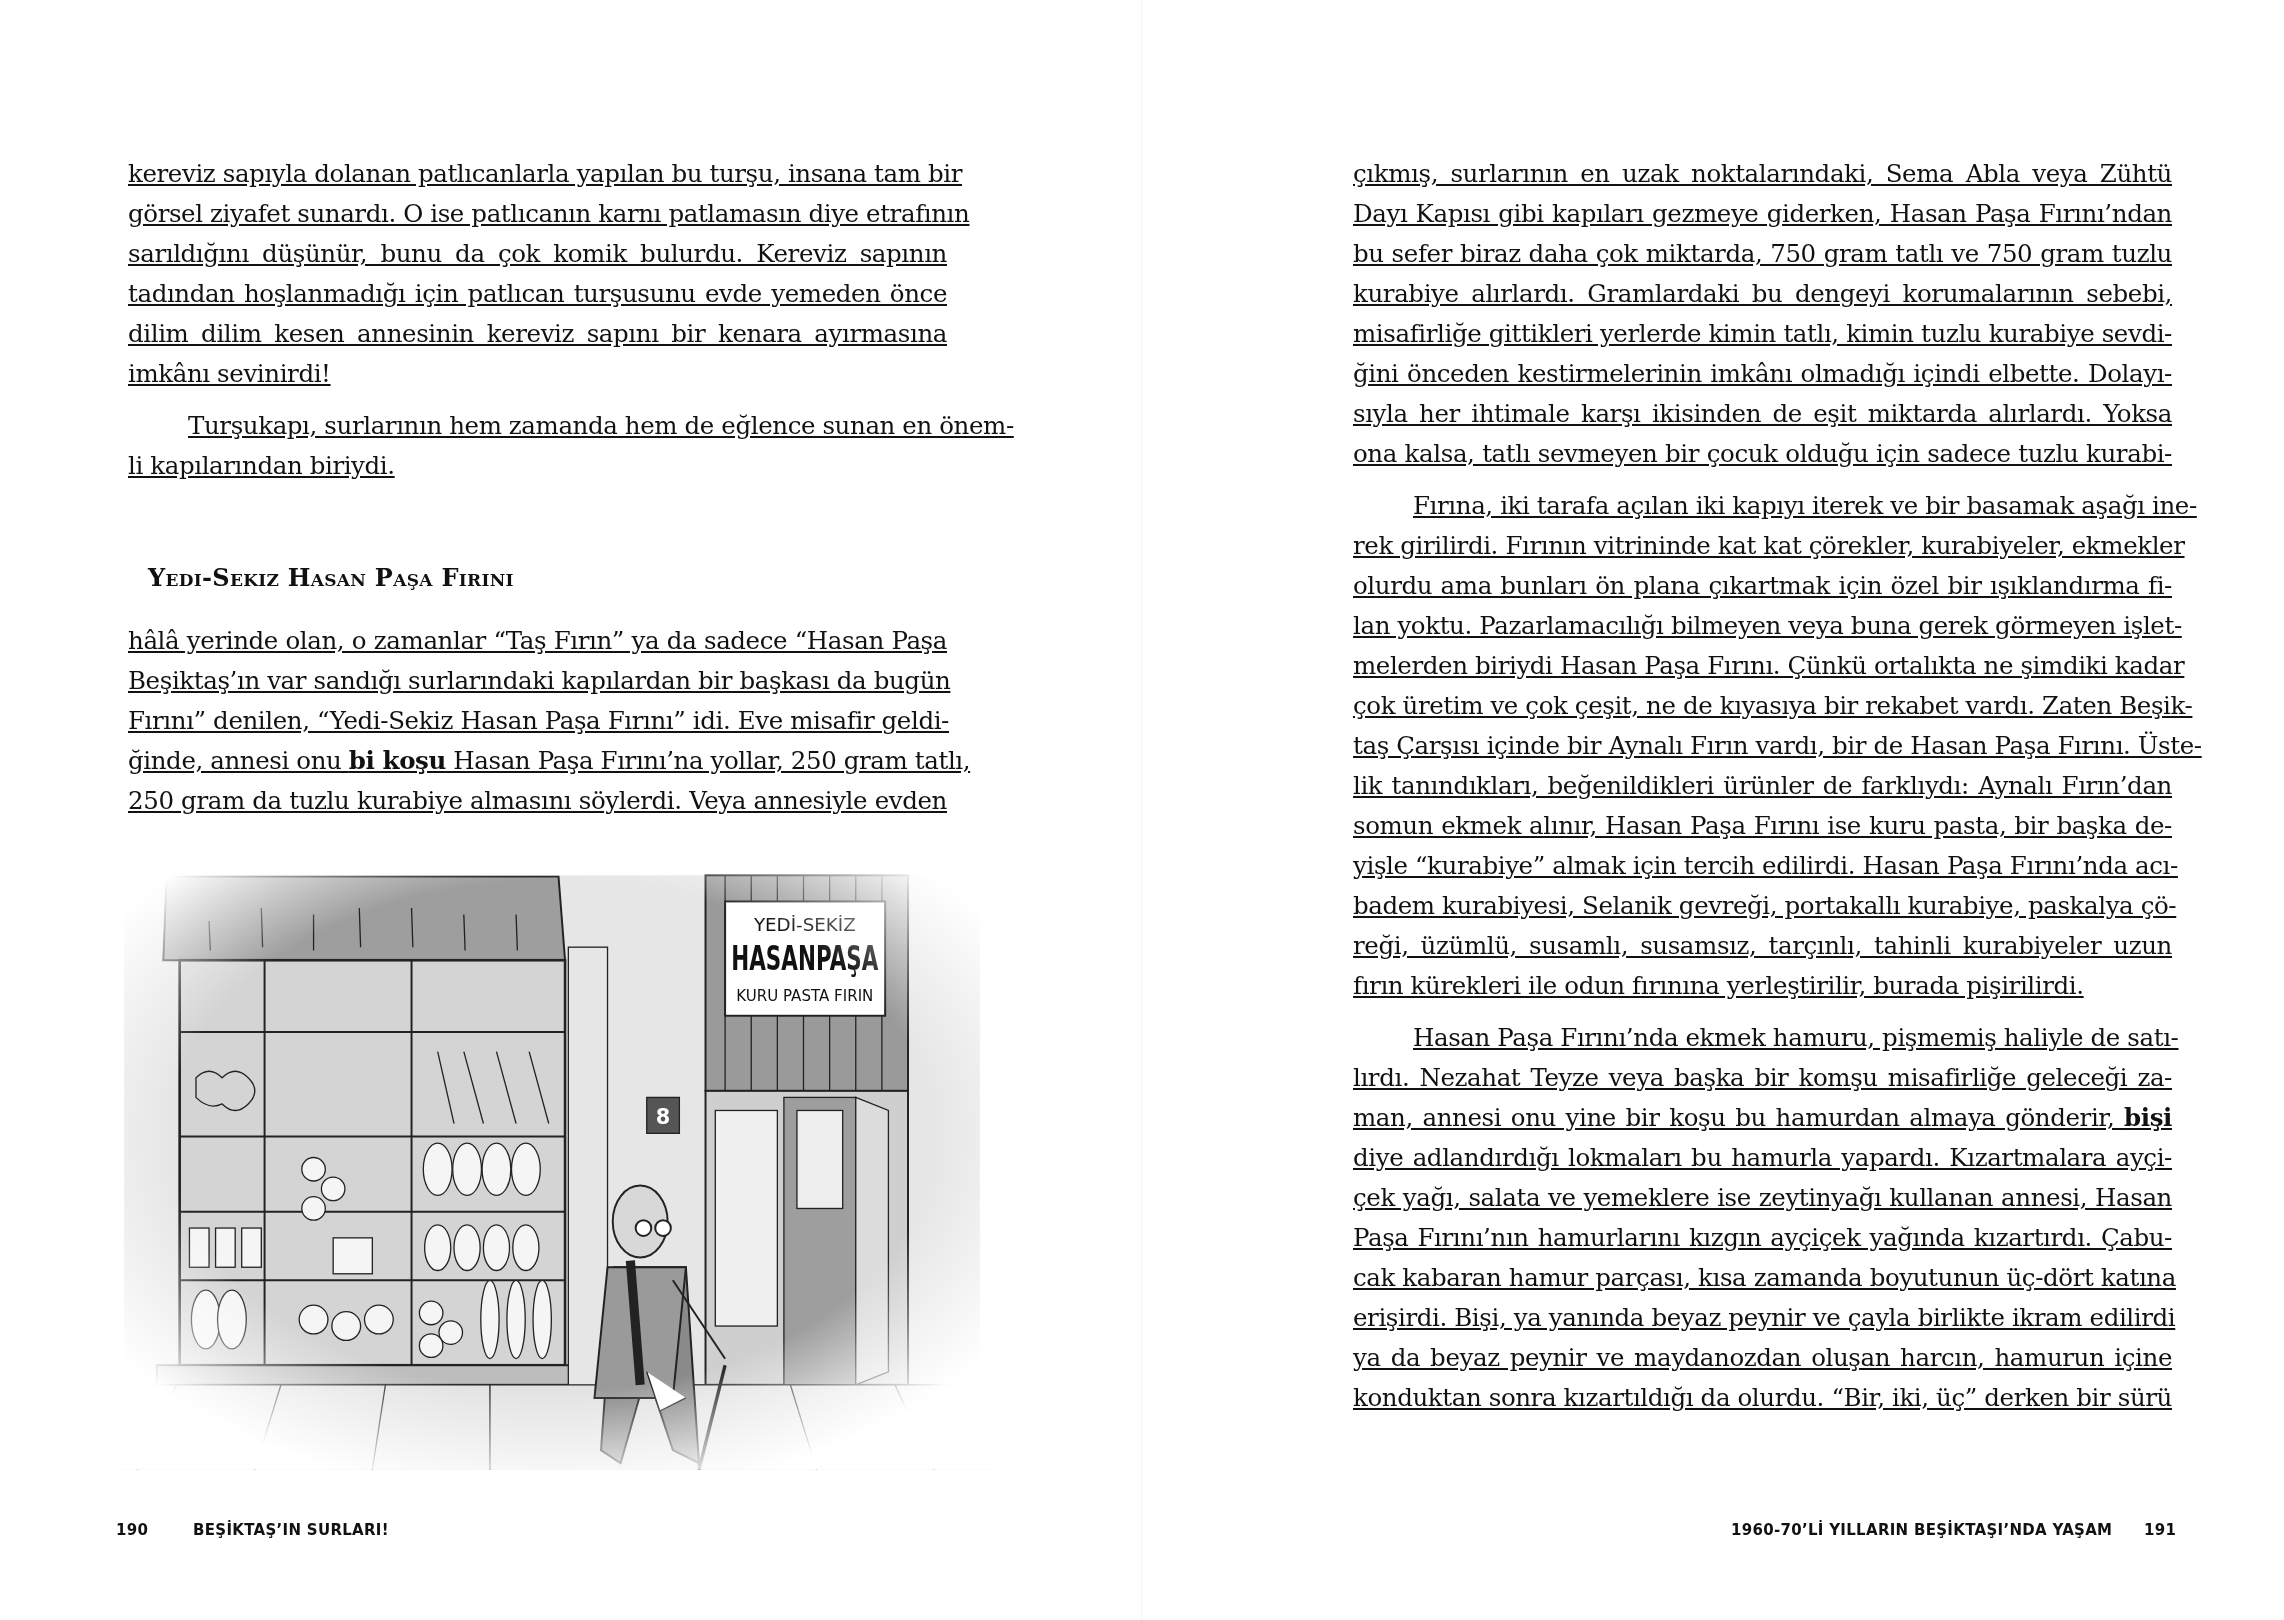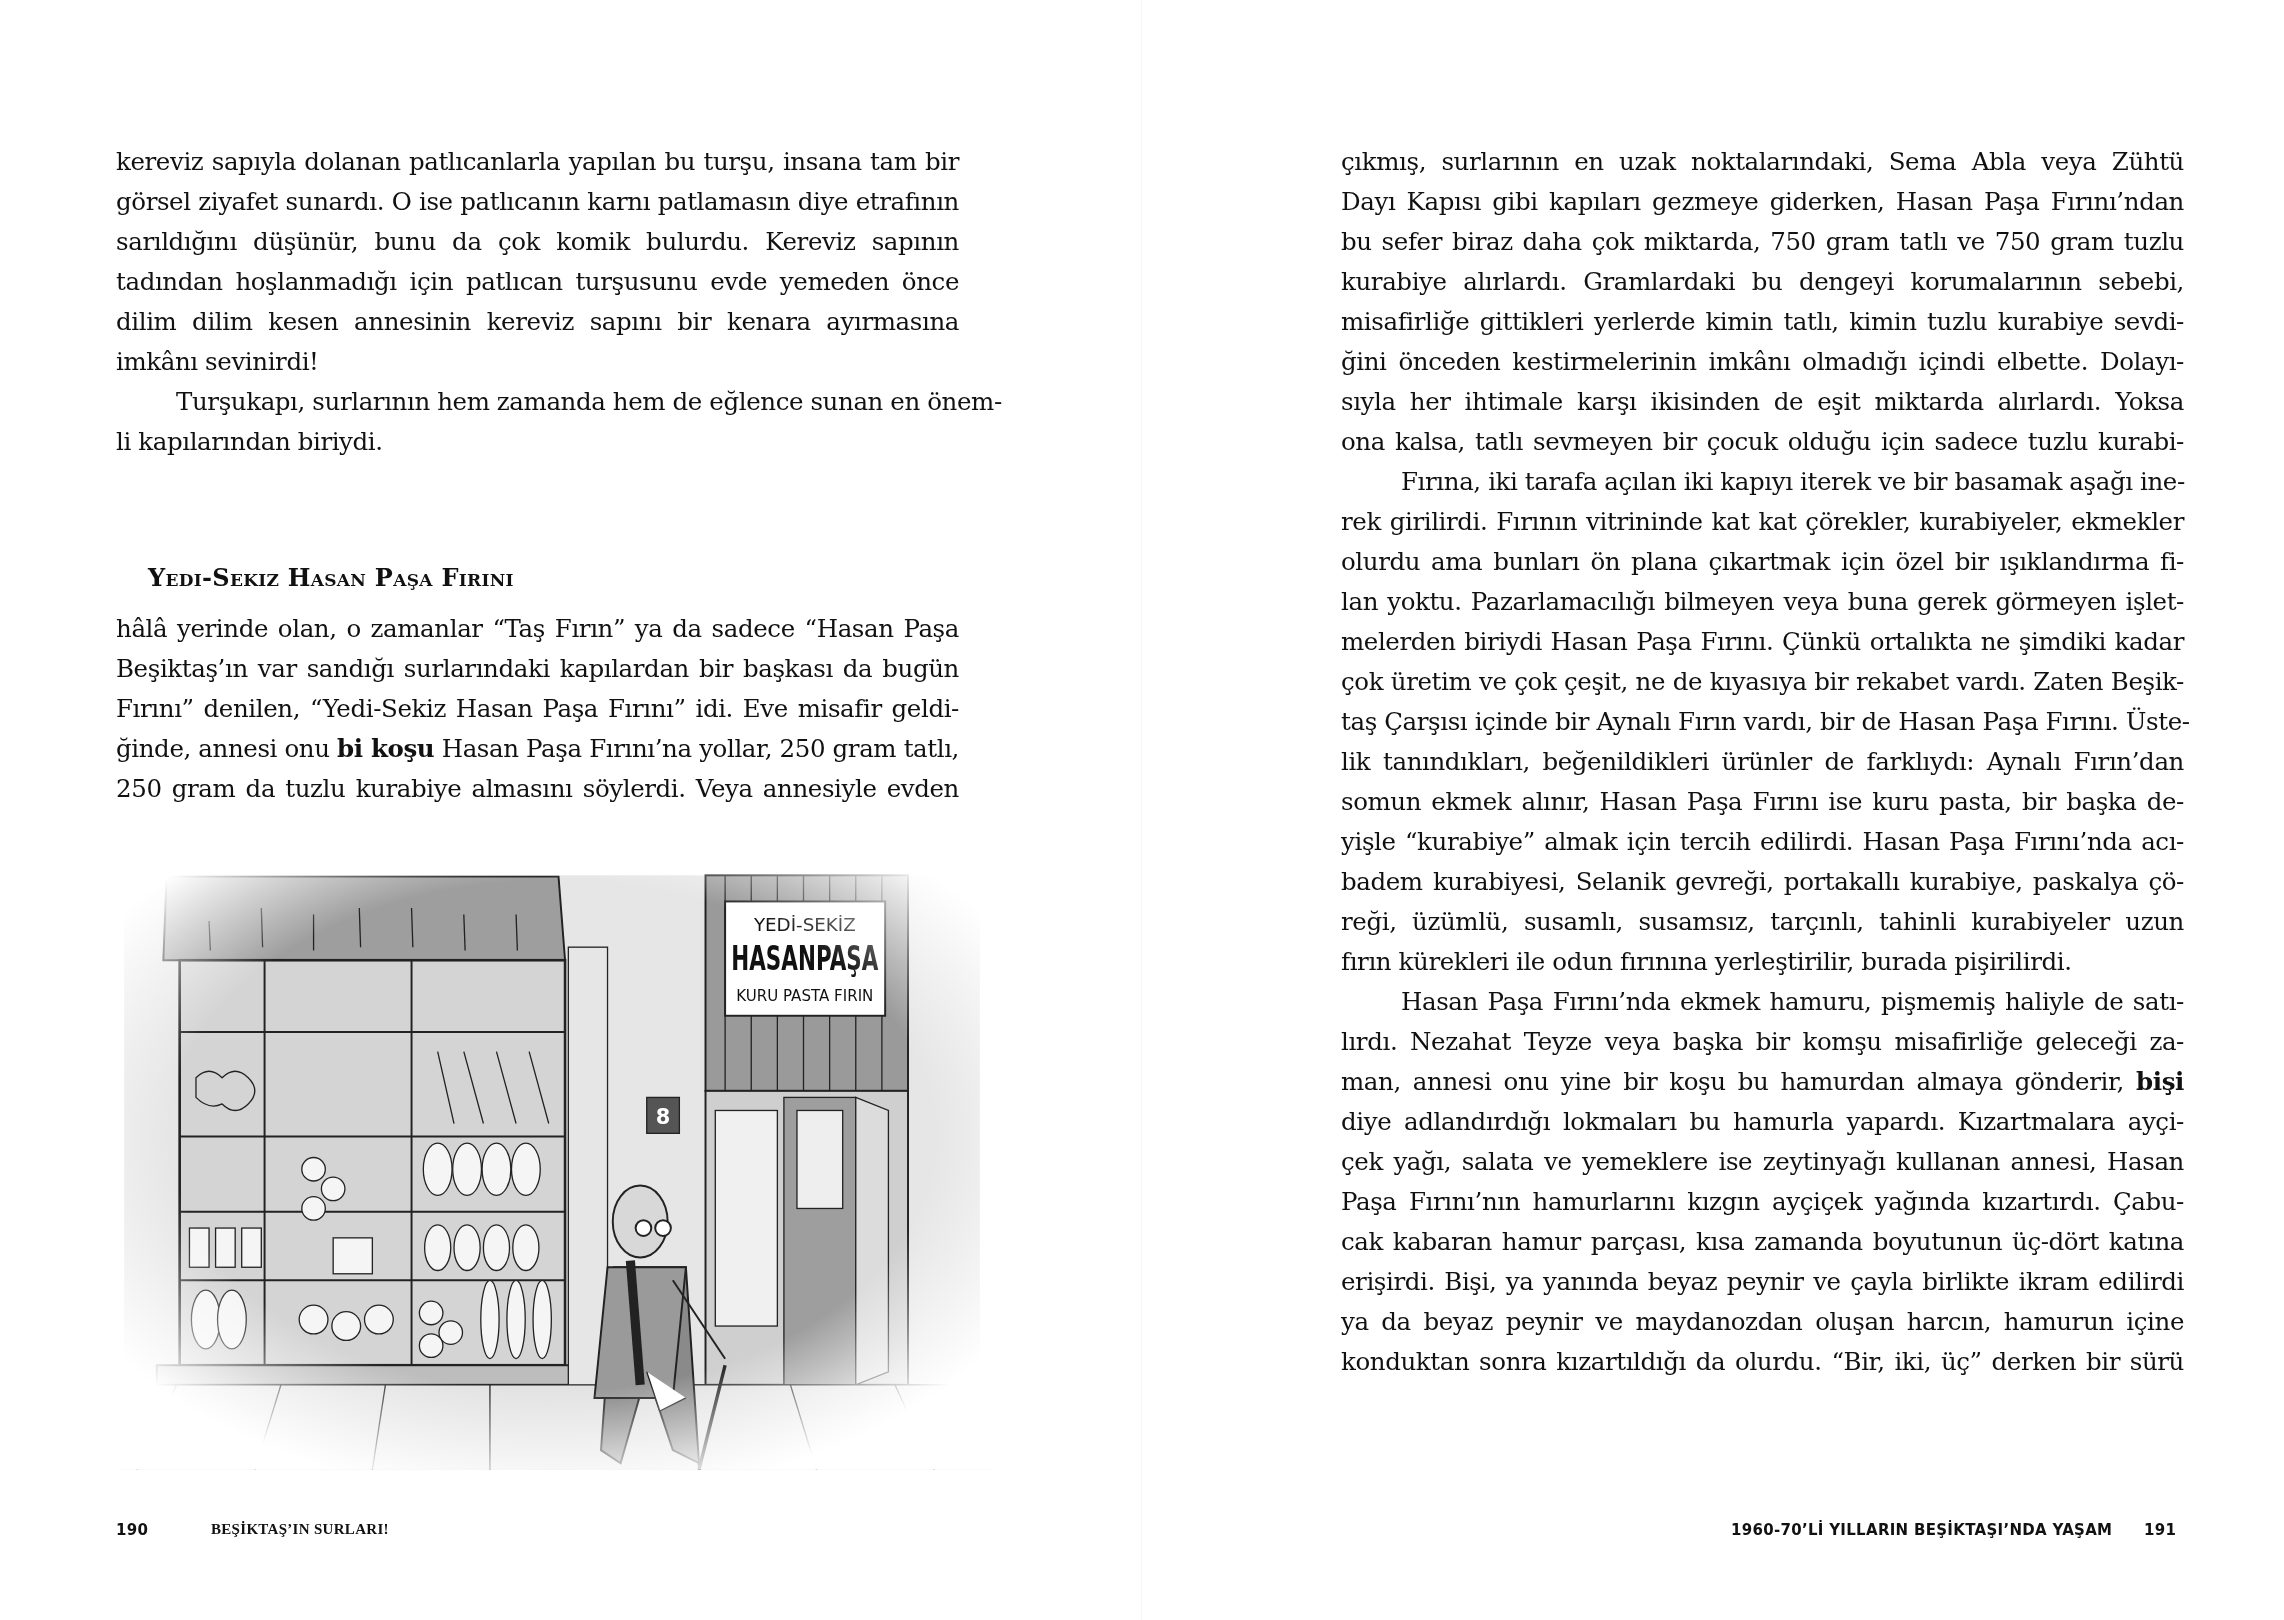--- a/index.html
+++ b/index.html
@@ -1,32 +1,32 @@
 <!DOCTYPE html>
 <html style="font-size:10.5px"><head>
 <meta charset="utf-8">
 <style>
   html,body{margin:0;padding:0;background:#ffffff;}
   body{width:2284px;height:1620px;position:relative;overflow:hidden;color:#111;}
   .page{position:absolute;top:0;height:1620px;}
   .page-left{left:0;width:1142px;}
   .gutter{position:absolute;left:1141px;top:0;width:1.3px;height:1620px;background:linear-gradient(to right,#f2f2f2,#fafafa);}
   .textblock{position:absolute;font-family:"DejaVu Serif","Liberation Serif",serif;font-size:24.5px;line-height:40px;letter-spacing:-0.4px;text-align:justify;}
-  .textblock p{margin:0;}
+  .textblock p{margin:12px;text-decoration:underline;}
   .line{display:block;height:40px;white-space:nowrap;text-align:justify;text-align-last:justify;}
   .line.last{text-align-last:left;}
   .indent{padding-left:60px;}
   .left-text{left:116px;width:843px;top:142px;}
   .left-text2{left:116px;top:609px;width:843px;}
   .heading{position:absolute;left:116px;top:563px;font-family:"DejaVu Serif","Liberation Serif",serif;font-weight:bold;font-size:24px;letter-spacing:0.3px;font-variant:small-caps;margin-left:32px;}
   .right-text{left:1341px;width:843px;top:142px;}
   b.bold{font-weight:bold;}
   .footer{position:absolute;top:1521px;font-family:"DejaVu Sans","Liberation Sans",sans-serif;font-size:15px;letter-spacing:0.3px;}
   .pn-left{left:116px;font-weight:bold;}
-  .run-left{left:211px;font-weight:bold;font-family:Liberation Serif, serif;}
+  .run-left{left:193px;font-weight:bold;}
   .run-right{left:1731px;font-weight:bold;}
   .pn-right{left:2144px;font-weight:bold;}
   .illustration{position:absolute;left:98px;top:862px;width:908px;height:608px;}
   .illustration svg{width:100%;height:100%;}
 </style>
 </head>
 <body>
 
 <div class="page page-left">
   <div class="textblock left-text">

